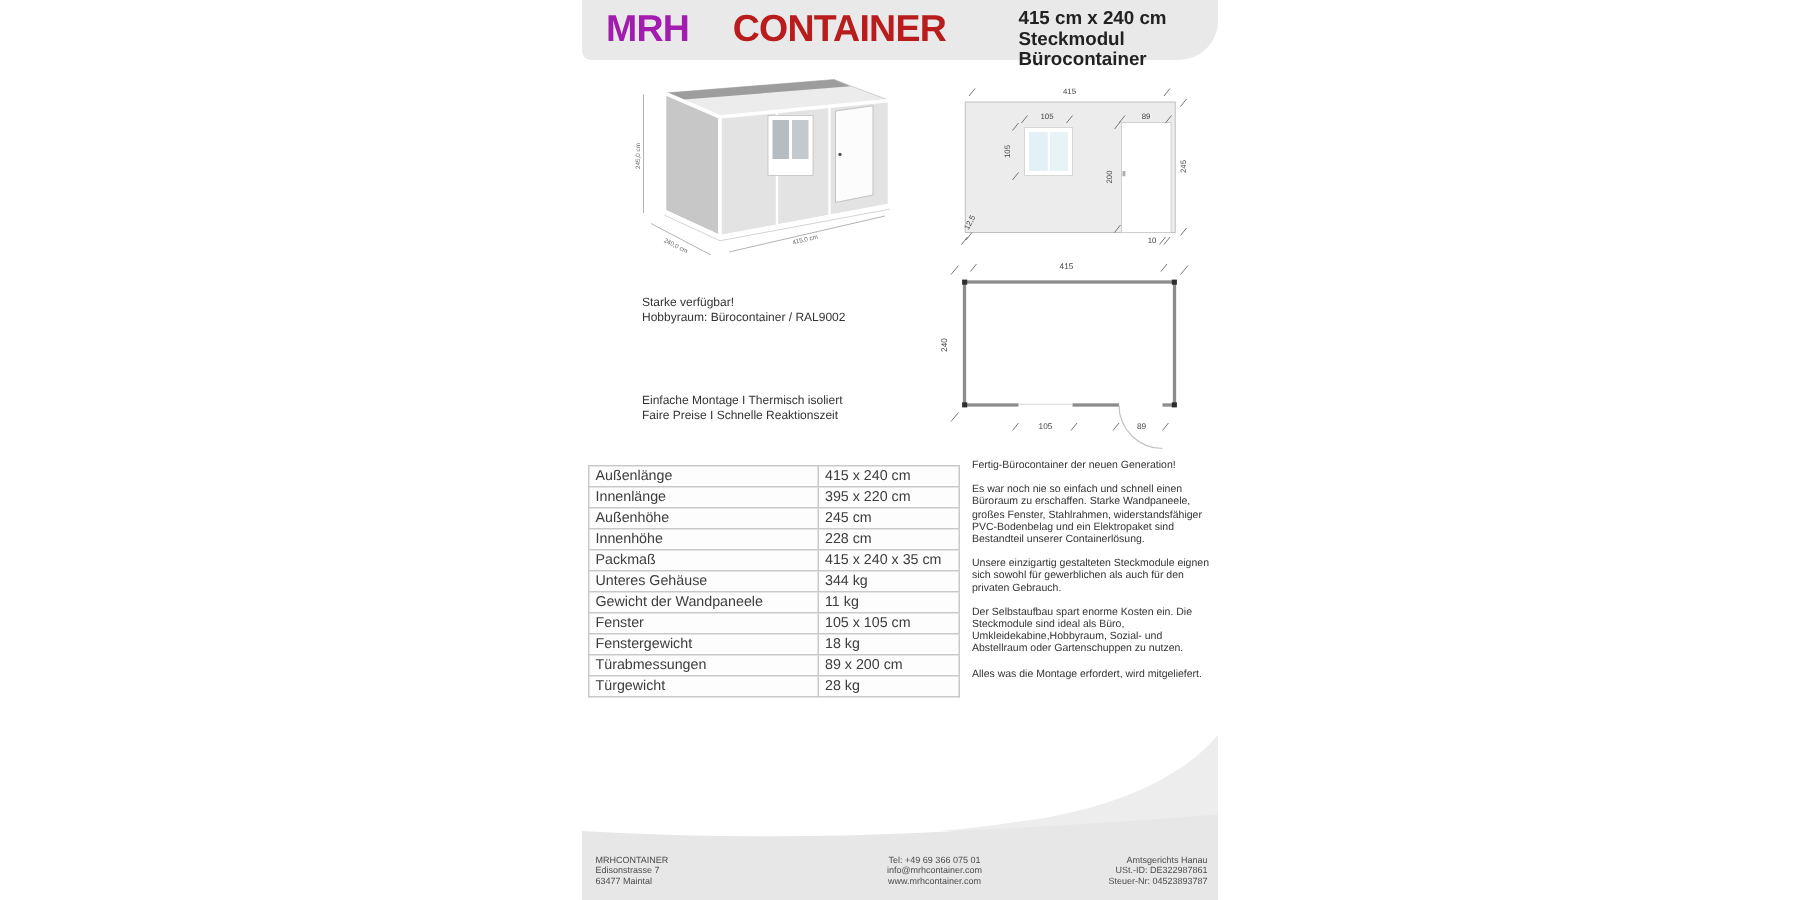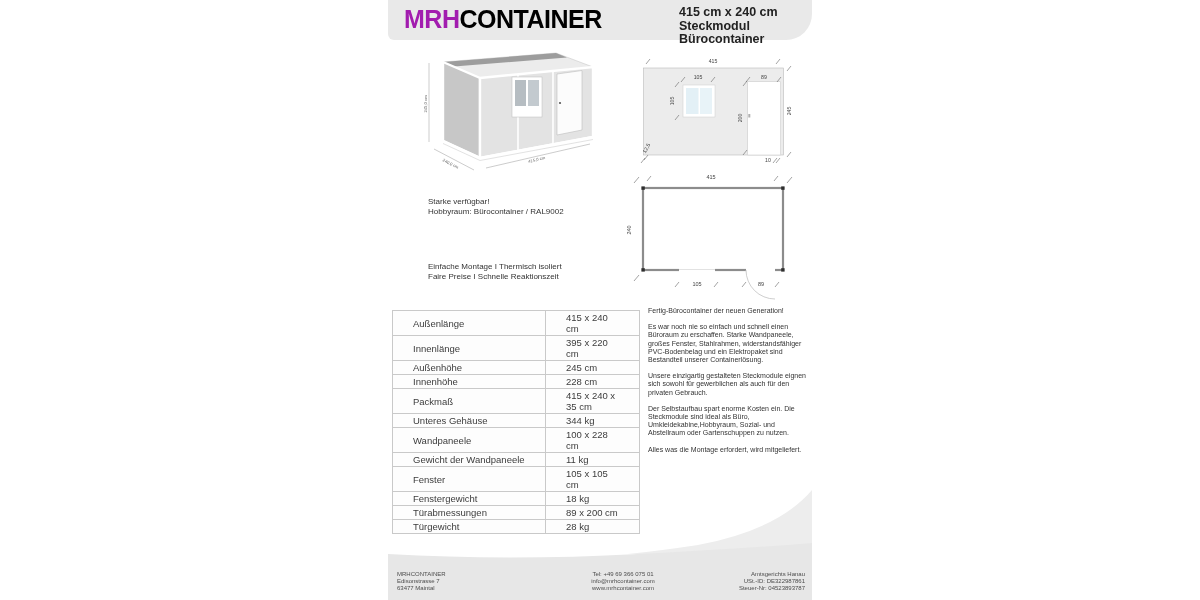--- a/index.html
+++ b/index.html
@@ -3,35 +3,35 @@
 <meta charset="utf-8">
 <style>
   * { margin:0; padding:0; box-sizing:border-box; }
   html,body { width:1200px; height:600px; background:#ffffff; font-family:"Liberation Sans", sans-serif; overflow:hidden; }
   .page { position:absolute; left:388px; top:0; width:424px; height:600px; background:#fff; }
 
   
   .header { position:absolute; left:0; top:0; width:424px; height:40px; background:#e9e9e9; border-radius:0 0 26px 6px; }
   .logo { position:absolute; left:16px; top:4px; font-size:25px; font-weight:800; letter-spacing:-0.5px; line-height:30px; }
   .logo .p1 { color:#a21caf; }
-  .logo .p2 { color:#000000; }
+  .logo .p2 { color:#b91c1c;padding-left:29px; }
   .header-title { position:absolute; left:243px; top:6px; width:170px; font-size:12.5px; font-weight:700; color:#222; line-height:13.5px;margin-left:48px; }
 
   
   .iso-svg { position:absolute; left:32px; top:46px; }
   .elev-svg { position:absolute; left:252px; top:52px; }
   .plan-svg { position:absolute; left:234px; top:168px; }
   svg text { font-family:"Liberation Sans", sans-serif; }
 
   .avail { position:absolute; left:40px; top:197px; font-size:8px; color:#333; line-height:10px; }
   .features { position:absolute; left:40px; top:262px; font-size:8px; color:#333; line-height:10px; }
 
   
   .spec-table { position:absolute; left:4px; top:310px; width:248px; border-collapse:collapse; font-size:9.5px; color:#3c3c3c; }
-  .spec-table td { border:1px solid #c9c9c9; padding:1px 20px; height:12.8px; line-height:11px; background:#fdfdfd; }
+  .spec-table td { border:1px solid #c9c9c9; padding:1px 4px; height:12.8px; line-height:11px; background:#fdfdfd; }
   .spec-table td.spec-label { width:153px; }
 
   
   .desc { position:absolute; left:260px; top:307px; width:158px; font-size:7px; color:#333; line-height:8.2px; }
   .desc p { margin-bottom:8px; }
 
   
   .bottom-art { position:absolute; left:0; top:460px; }
   .footer-col { position:absolute; font-size:6px; line-height:7px; color:#4c4c4c; }
   .footer-company { left:9px; top:571px; text-align:left; }
@@ -199,24 +199,20 @@
           <td class="spec-value">415 x 240 x 35 cm</td>
         </tr>
 
 
         <tr>
           <td class="spec-label">Unteres Gehäuse</td>
           <td class="spec-value">344 kg</td>
         </tr>
 
 
-        <tr>
-          <td class="spec-label">Wandpaneele</td>
-          <td class="spec-value">100 x 228 cm</td>
-        </tr>
 
         <tr>
           <td class="spec-label">Gewicht der Wandpaneele</td>
           <td class="spec-value">11 kg</td>
         </tr>
 
         <tr>
           <td class="spec-label">Fenster</td>
           <td class="spec-value">105 x 105 cm</td>
         </tr>

